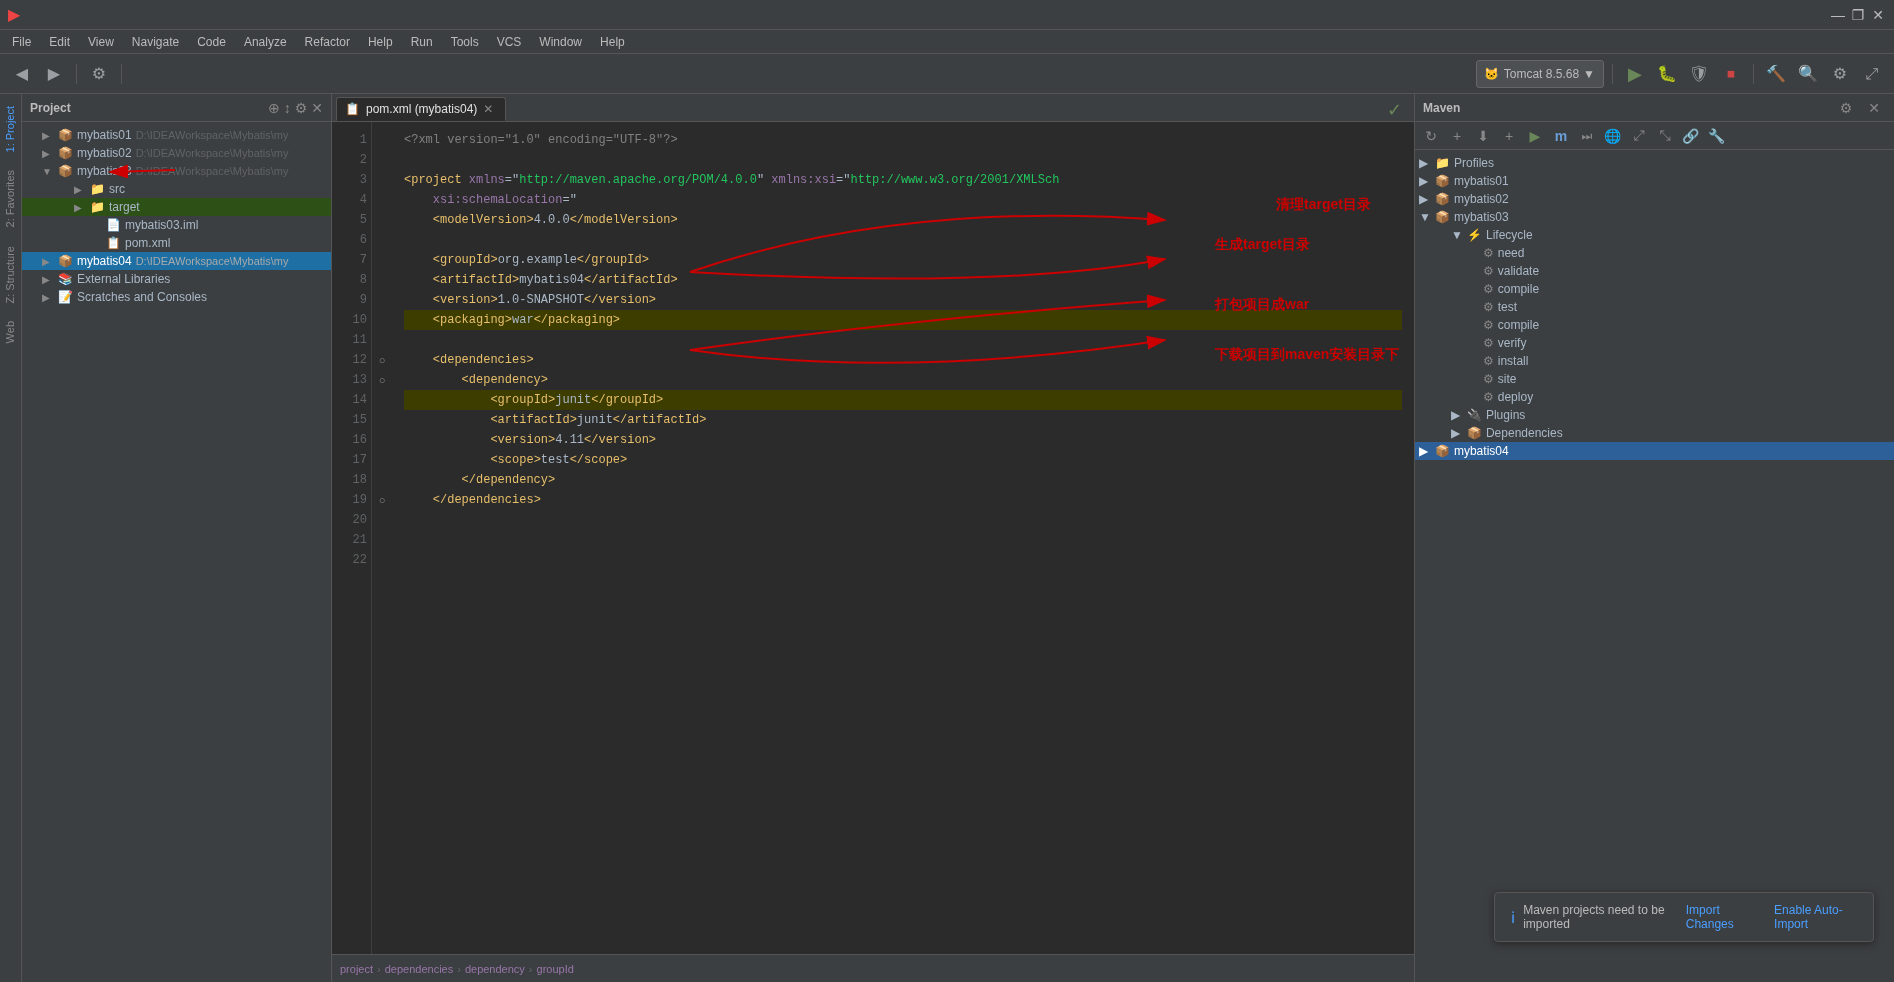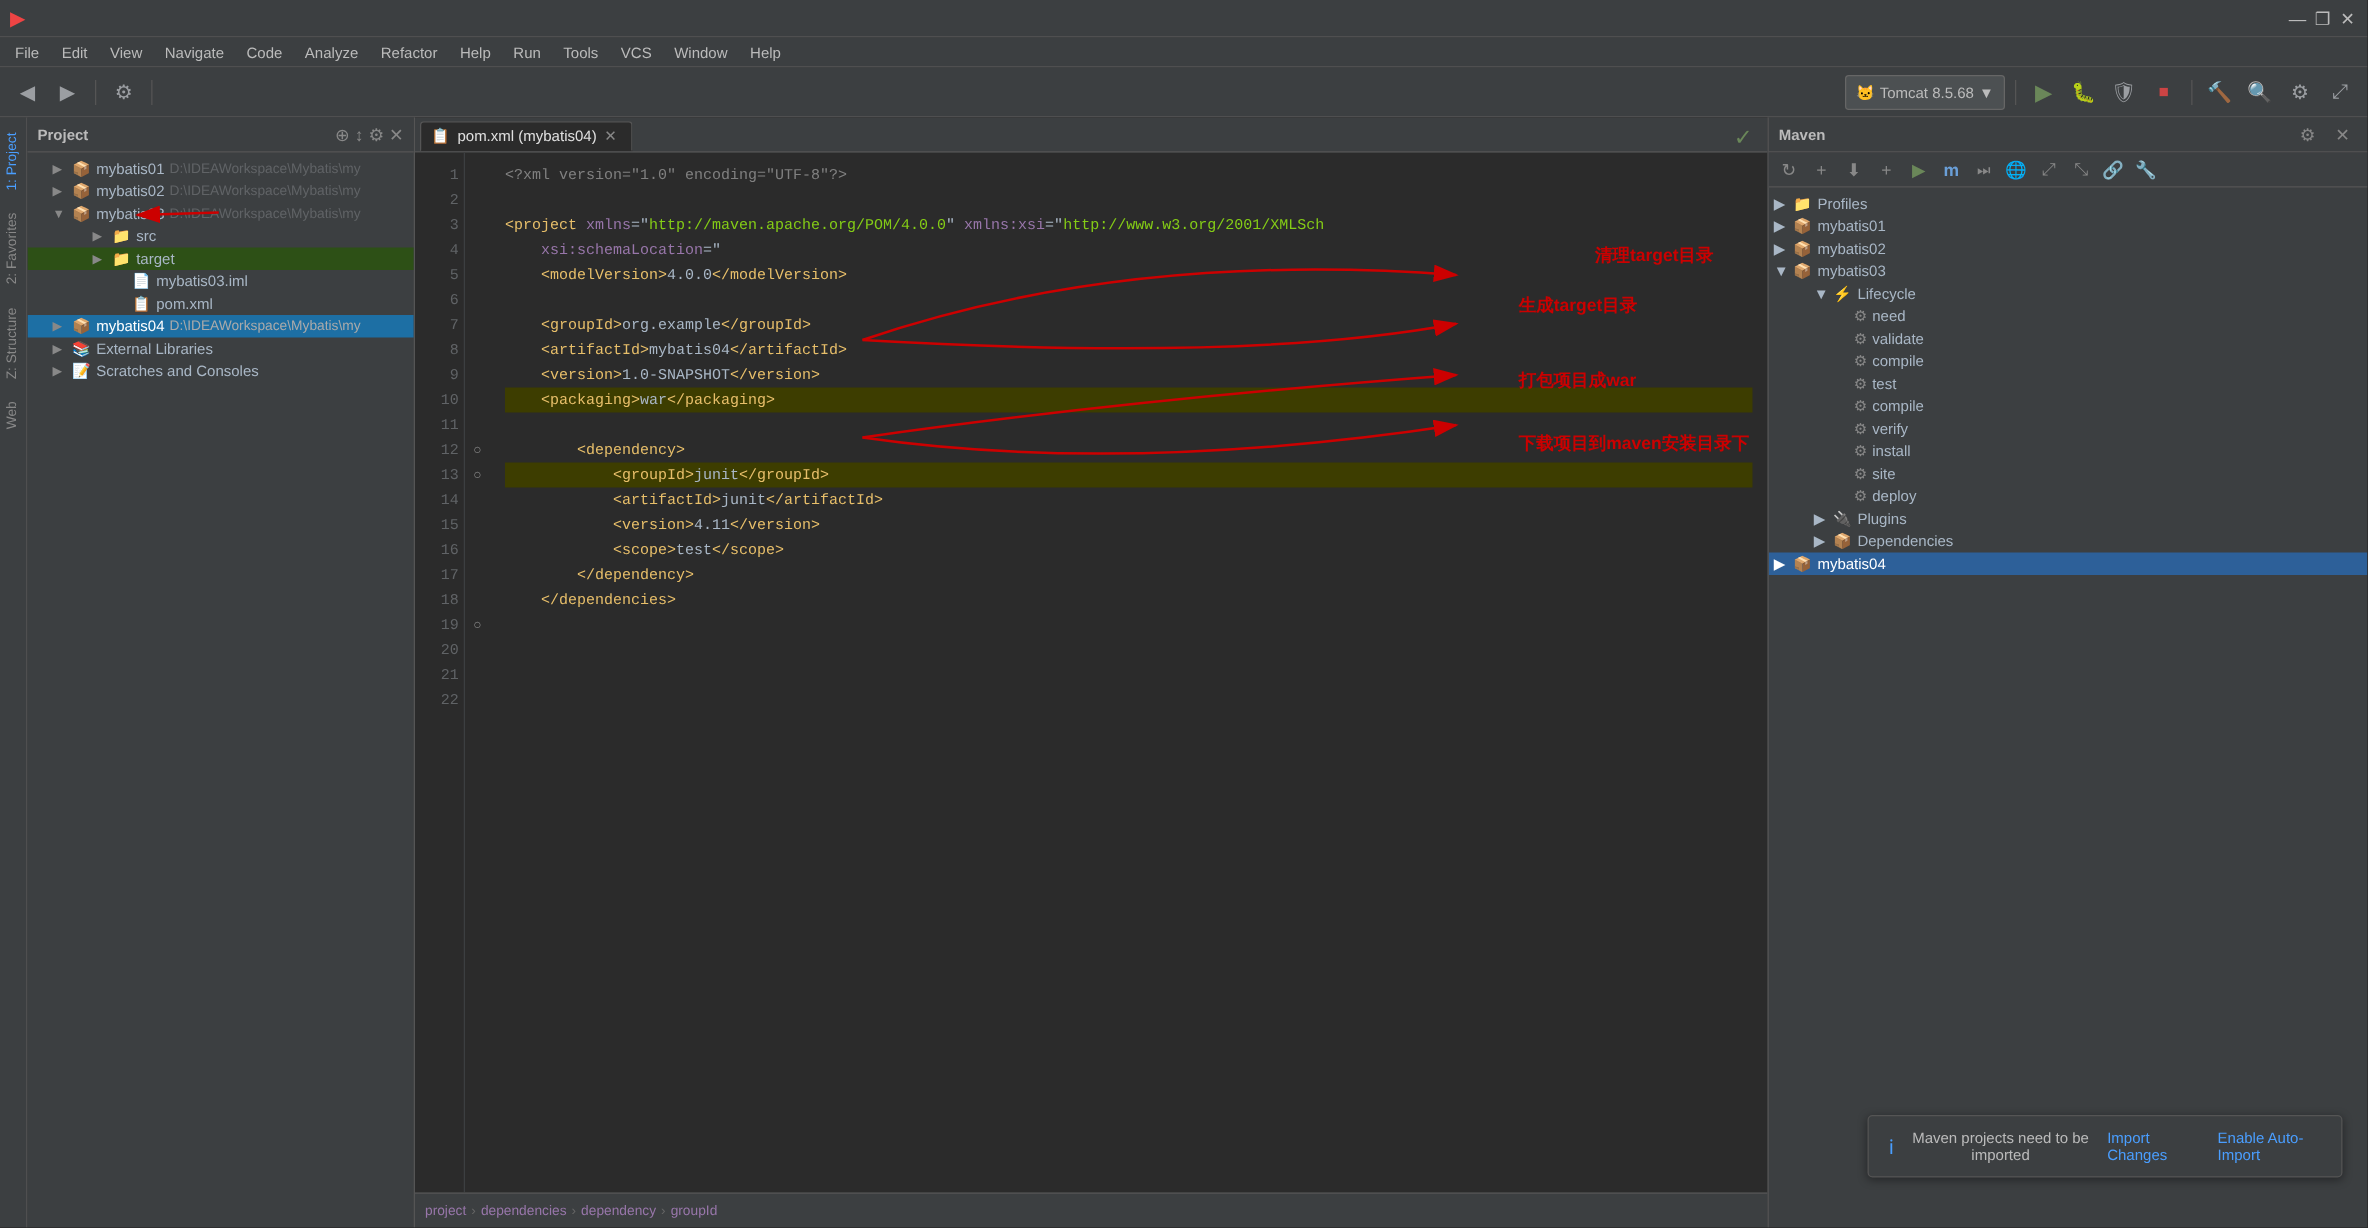--- a/index.html
+++ b/index.html
@@ -199,21 +199,21 @@
       font-family: 'Courier New', monospace;
       font-size: 12px;
       line-height: 20px;
       overflow: auto;
     }
     .code-line { white-space: pre; min-height: 20px; display: flex; align-items: center; }
     .code-line.highlighted { background: #3d3d00; }
     .xml-decl { color: #808080; }
     .xml-tag { color: #e8bf6a; }
     .xml-attr { color: #9876aa; }
-    .xml-val { color: #84cc16; }
+    .xml-val { color: #22c55e; }
     .xml-content { color: #a9b7c6; }
     
     
     #statusbar {
       height: 28px;
       background: #3c3f41;
       display: flex;
       align-items: center;
       padding: 0 8px;
       border-top: 1px solid #555;
@@ -287,21 +287,21 @@
       border: 1px solid #555;
       border-radius: 4px;
       padding: 10px 16px;
       display: flex;
       align-items: center;
       gap: 8px;
       box-shadow: 0 2px 8px rgba(0,0,0,0.4);
       max-width: 380px;
     }
     .notif-icon { color: #4a9eff; font-size: 16px; }
-    .notif-text { color: #bbb; font-size: 12px; text-align: center; }
+    .notif-text { color: #bbb; font-size: 12px; }
     .notif-link { color: #4a9eff; cursor: pointer; text-decoration: none; }
     
     
     #arrows-overlay {
       position: absolute;
       top: 0; left: 0;
       width: 1894px;
       height: 982px;
       pointer-events: none;
     }
@@ -536,20 +536,21 @@
         <div class="code-line">&nbsp;</div>
         <div class="code-line"><span class="xml-tag">&lt;project </span><span class="xml-attr">xmlns</span><span class="xml-content">="</span><span class="xml-val">http://maven.apache.org/POM/4.0.0</span><span class="xml-content">"</span><span class="xml-attr"> xmlns:xsi</span><span class="xml-content">="</span><span class="xml-val">http://www.w3.org/2001/XMLSch</span></div>
         <div class="code-line"><span style="color:#a9b7c6;">&nbsp;&nbsp;&nbsp;&nbsp;</span><span class="xml-attr">xsi:schemaLocation</span><span class="xml-content">="</span></div>
         <div class="code-line"><span class="xml-content">&nbsp;&nbsp;&nbsp;&nbsp;</span><span class="xml-tag">&lt;modelVersion&gt;</span><span class="xml-content">4.0.0</span><span class="xml-tag">&lt;/modelVersion&gt;</span></div>
         <div class="code-line">&nbsp;</div>
         <div class="code-line"><span class="xml-content">&nbsp;&nbsp;&nbsp;&nbsp;</span><span class="xml-tag">&lt;groupId&gt;</span><span class="xml-content">org.example</span><span class="xml-tag">&lt;/groupId&gt;</span></div>
         <div class="code-line"><span class="xml-content">&nbsp;&nbsp;&nbsp;&nbsp;</span><span class="xml-tag">&lt;artifactId&gt;</span><span class="xml-content">mybatis04</span><span class="xml-tag">&lt;/artifactId&gt;</span></div>
         <div class="code-line"><span class="xml-content">&nbsp;&nbsp;&nbsp;&nbsp;</span><span class="xml-tag">&lt;version&gt;</span><span class="xml-content">1.0-SNAPSHOT</span><span class="xml-tag">&lt;/version&gt;</span></div>
         <div class="code-line highlighted"><span class="xml-content">&nbsp;&nbsp;&nbsp;&nbsp;</span><span class="xml-tag">&lt;packaging&gt;</span><span class="xml-content">war</span><span class="xml-tag">&lt;/packaging&gt;</span></div>
         <div class="code-line">&nbsp;</div>
+        <div class="code-line"><span class="xml-content">&nbsp;&nbsp;&nbsp;&nbsp;</span><span class="xml-tag">&lt;dependencies&gt;</span></div>
         <div class="code-line"><span class="xml-content">&nbsp;&nbsp;&nbsp;&nbsp;&nbsp;&nbsp;&nbsp;&nbsp;</span><span class="xml-tag">&lt;dependency&gt;</span></div>
         <div class="code-line highlighted"><span class="xml-content">&nbsp;&nbsp;&nbsp;&nbsp;&nbsp;&nbsp;&nbsp;&nbsp;&nbsp;&nbsp;&nbsp;&nbsp;</span><span class="xml-tag">&lt;groupId&gt;</span><span class="xml-content">junit</span><span class="xml-tag">&lt;/groupId&gt;</span></div>
         <div class="code-line"><span class="xml-content">&nbsp;&nbsp;&nbsp;&nbsp;&nbsp;&nbsp;&nbsp;&nbsp;&nbsp;&nbsp;&nbsp;&nbsp;</span><span class="xml-tag">&lt;artifactId&gt;</span><span class="xml-content">junit</span><span class="xml-tag">&lt;/artifactId&gt;</span></div>
         <div class="code-line"><span class="xml-content">&nbsp;&nbsp;&nbsp;&nbsp;&nbsp;&nbsp;&nbsp;&nbsp;&nbsp;&nbsp;&nbsp;&nbsp;</span><span class="xml-tag">&lt;version&gt;</span><span class="xml-content">4.11</span><span class="xml-tag">&lt;/version&gt;</span></div>
         <div class="code-line"><span class="xml-content">&nbsp;&nbsp;&nbsp;&nbsp;&nbsp;&nbsp;&nbsp;&nbsp;&nbsp;&nbsp;&nbsp;&nbsp;</span><span class="xml-tag">&lt;scope&gt;</span><span class="xml-content">test</span><span class="xml-tag">&lt;/scope&gt;</span></div>
         <div class="code-line"><span class="xml-content">&nbsp;&nbsp;&nbsp;&nbsp;&nbsp;&nbsp;&nbsp;&nbsp;</span><span class="xml-tag">&lt;/dependency&gt;</span></div>
         <div class="code-line"><span class="xml-content">&nbsp;&nbsp;&nbsp;&nbsp;</span><span class="xml-tag">&lt;/dependencies&gt;</span></div>
         <div class="code-line">&nbsp;</div>
         <div class="code-line">&nbsp;</div>
       </div>

